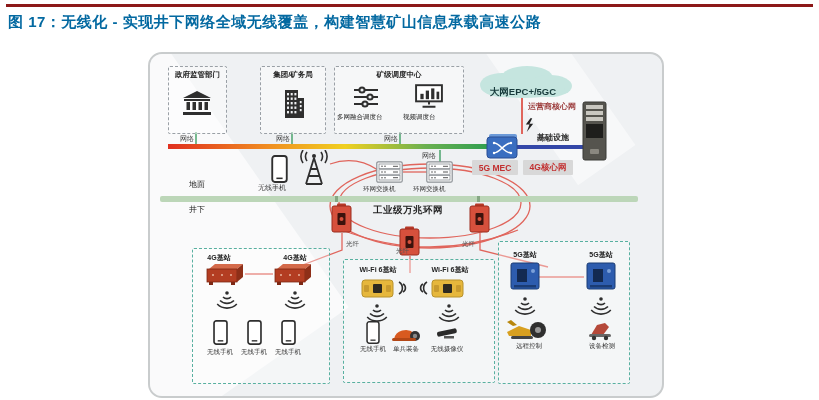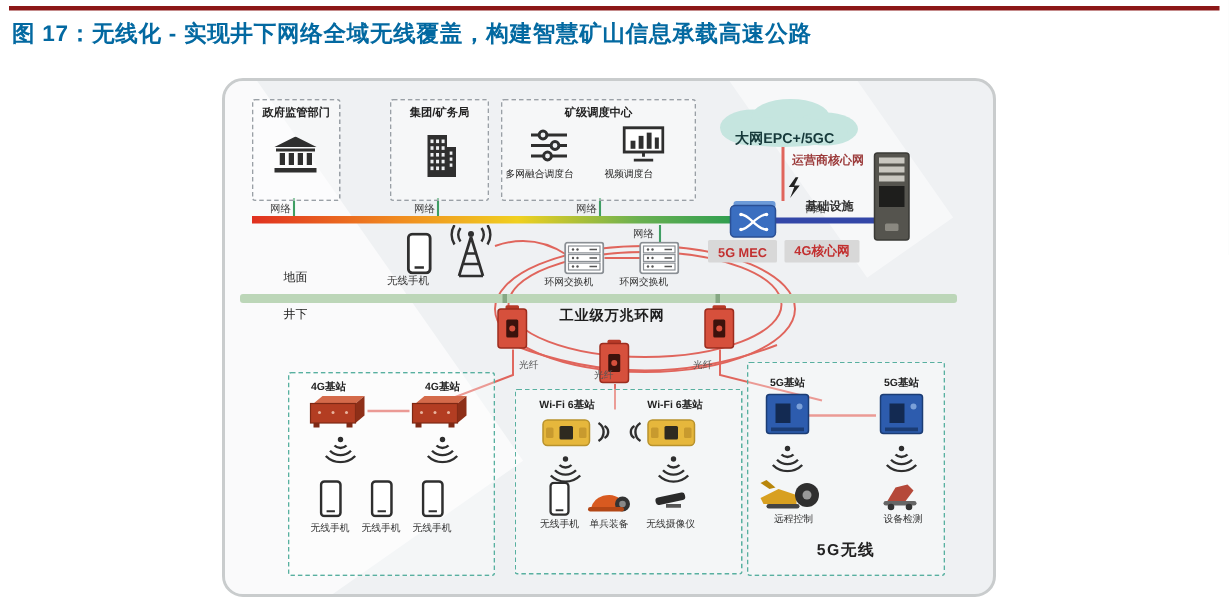--- a/index.html
+++ b/index.html
@@ -424,16 +424,15 @@
       <rect x="6" y="18" width="22" height="3" rx="1.5" fill="#444"></rect>
     </svg>
     <svg class="abs" style="left:86px;top:77px;" width="32" height="22" viewBox="0 0 32 22">
       <path d="M6 16 L12 6 L20 4 L24 8 L18 16 Z" fill="#b5493a"></path>
       <rect x="4" y="15" width="22" height="3" rx="1.5" fill="#666"></rect>
       <circle cx="9" cy="19" r="2.2" fill="#333"></circle>
         <circle cx="21" cy="19" r="2.2" fill="#333"></circle>
     </svg>
     <div class="abs devlbl" style="left:7px;top:100px;width:46px;">远程控制</div>
     <div class="abs devlbl" style="left:83px;top:100px;width:40px;">设备检测</div>
-    <div class="zonetitle" style="top:118px;">5G无线</div>
   </div>
 
 </div>
 
 </body></html>

